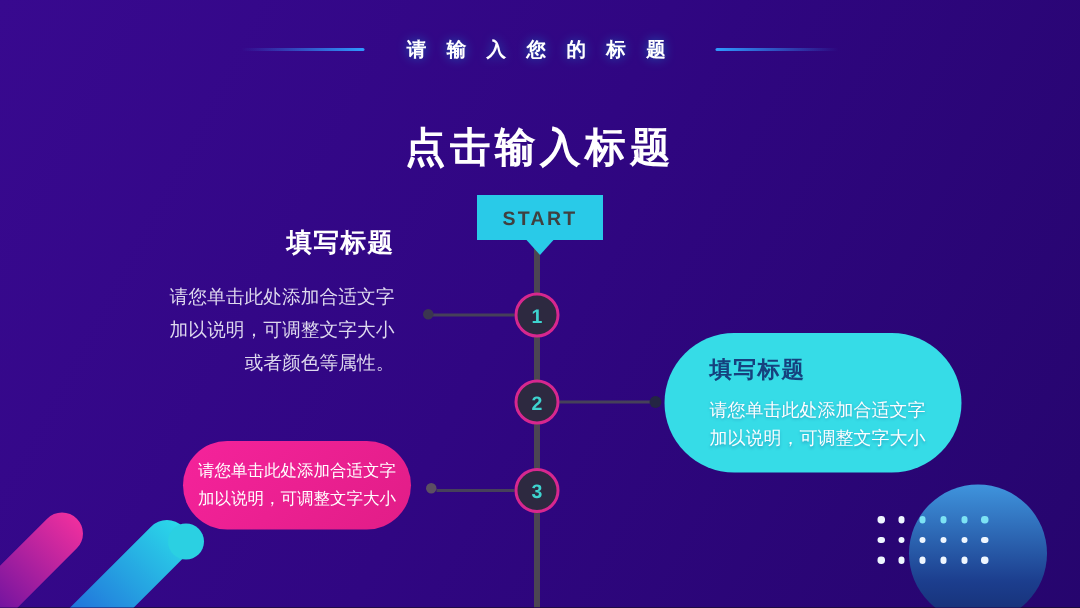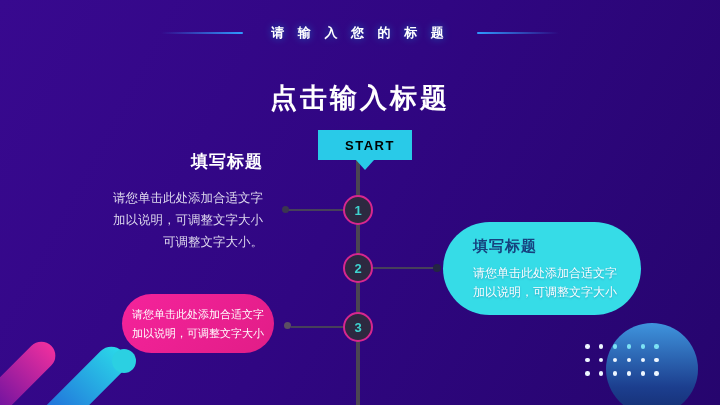--- a/index.html
+++ b/index.html
@@ -34,21 +34,21 @@
   }
   
   .v-line{
     position:absolute;left:356px;top:148px;bottom:0;width:4px;
     background:#4b4552;z-index:1;
   }
   .start-flag{
     position:absolute;left:318px;top:130px;width:84px;height:30px;
     background:#29cae8;z-index:3;
     display:flex;align-items:center;justify-content:center;
-    color:#000000;font-size:13px;font-weight:bold;letter-spacing:1.5px;padding-left:10px;
+    color:#404040;font-size:13px;font-weight:bold;letter-spacing:1.5px;
   }
   .start-flag::after{
     content:"";position:absolute;top:30px;left:50%;margin-left:-9px;
     border-left:9px solid transparent;border-right:9px solid transparent;
     border-top:10px solid #29cae8;
   }
   .node{
     position:absolute;left:343px;width:30px;height:30px;box-sizing:border-box;
     background:#2d2940;border:2px solid #d7278f;border-radius:50%;
     display:flex;align-items:center;justify-content:center;
@@ -173,21 +173,21 @@
   <div class="conn-dot d3"></div>
 
   <div class="node n1">1</div>
   <div class="node n2">2</div>
   <div class="node n3">3</div>
 
   <div class="left-block">
     <div class="heading">填写标题</div>
     <div class="body-line">请您单击此处添加合适文字</div>
     <div class="body-line">加以说明，可调整文字大小</div>
-    <div class="body-line">可调整文字大小。</div>
+    <div class="body-line">或者颜色等属性。</div>
   </div>
 
   <div class="cyan-bubble">
     <div class="heading">填写标题</div>
     <div class="body-line">请您单击此处添加合适文字</div>
     <div class="body-line">加以说明，可调整文字大小</div>
   </div>
 
   <div class="pink-bubble">
     <div class="body-line">请您单击此处添加合适文字</div>

